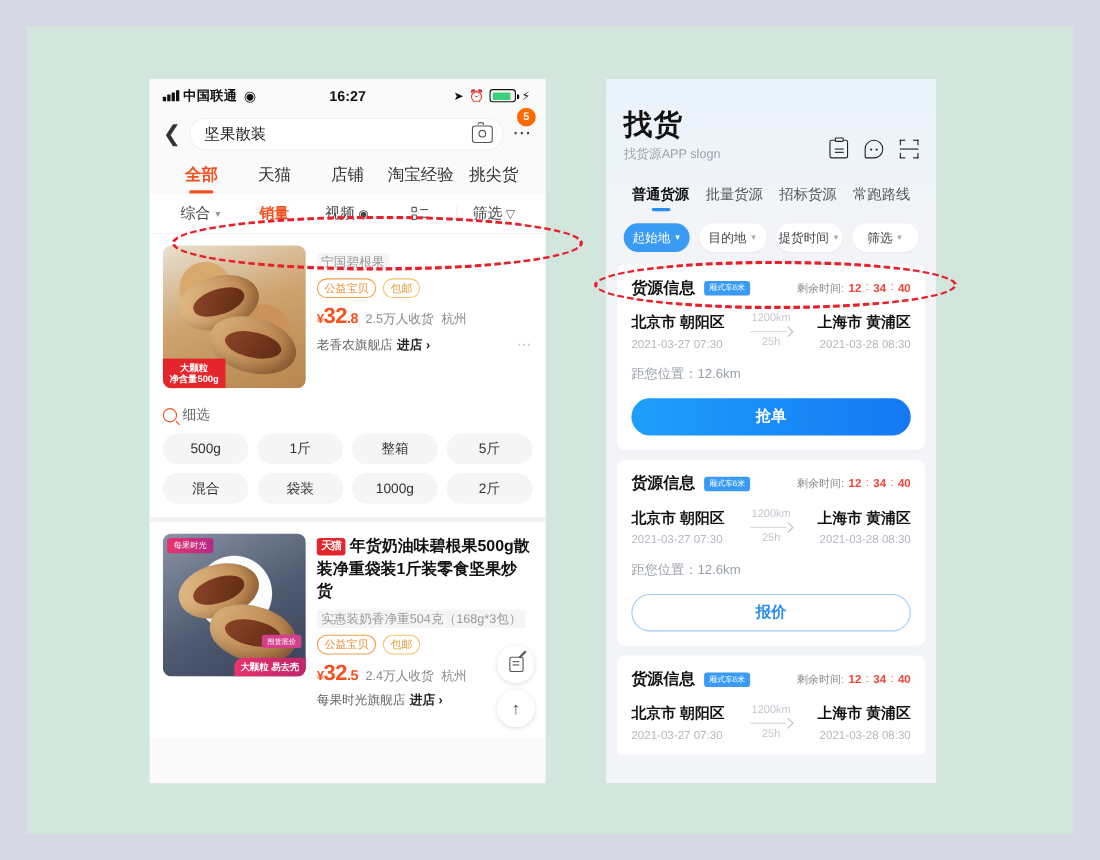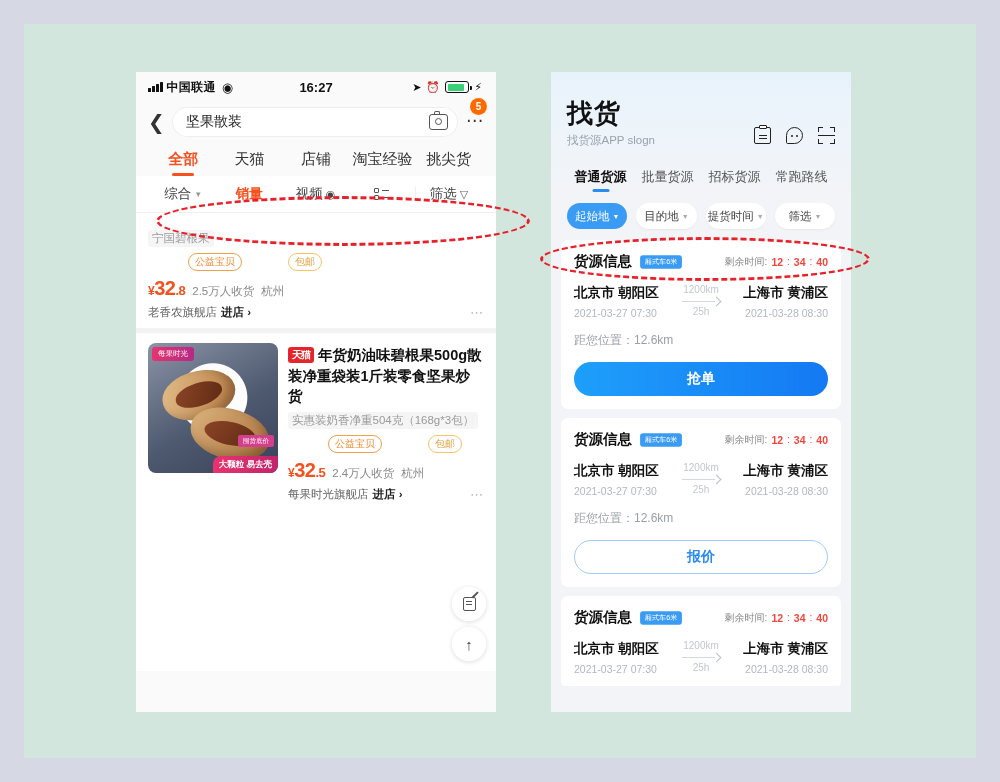--- a/index.html
+++ b/index.html
@@ -120,21 +120,21 @@
 
   .pinfo{flex:1;min-width:0;padding-top:2px;}
   .ptitle{font-size:14.5px;line-height:1.42;color:#111;font-weight:bold;}
   .tmall{
     display:inline-block;background:#e4262c;color:#fff;font-size:10px;
     font-weight:bold;padding:1px 4px;border-radius:3px;margin-right:4px;
     vertical-align:2px;letter-spacing:-1px;
   }
   .psub{font-size:11.5px;color:#9a9a9a;margin-top:5px;background:#f5f5f5;display:inline-block;padding:1px 4px;border-radius:3px;}
   .ptags{margin-top:6px;display:flex;gap:6px;}
-  .ptag{font-size:10px;border:1px solid #f0a04b;color:#f08a2e;border-radius:9px;padding:1px 6px;margin-left:40px;}
+  .ptag{font-size:10px;border:1px solid #f0a04b;color:#f08a2e;border-radius:9px;padding:1px 6px;}
   .ptag.b{border-color:#f5c46a;color:#e0a040;}
   .pprice{margin-top:6px;display:flex;align-items:baseline;gap:7px;}
   .yen{color:#f4511e;font-size:12px;font-weight:bold;}
   .amt{color:#f4511e;font-size:20px;font-weight:bold;letter-spacing:-.5px;}
   .amt small{font-size:13px;}
   .sold{font-size:11.5px;color:#888;}
   .city{font-size:11.5px;color:#888;}
   .pshop{margin-top:5px;font-size:11.5px;color:#666;display:flex;align-items:center;}
   .enter{color:#222;font-weight:bold;margin-left:4px;}
   .pshop .kebab{margin-left:auto;color:#bbb;letter-spacing:1px;font-size:13px;}
@@ -313,39 +313,60 @@
       <div class="divider"></div>
       <div class="sort-it">
         <span>筛选</span>
         <span class="funnel">▽</span>
       </div>
     </div>
 
     <div class="l-body">
 
       <div class="prod">
+        <div class="thumb p1">
+          <span class="nutA"></span>
+          <span class="nutB"></span>
+          <span class="tagImg">大颗粒<br>净含量500g</span>
+        </div>
         <div class="pinfo">
           <div class="psub">宁国碧根果</div>
           <div class="ptags">
             <span class="ptag">公益宝贝</span>
             <span class="ptag b">包邮</span>
           </div>
           <div class="pprice">
             <span class="amt"><span class="yen">¥</span><span>32</span><small>.8</small></span>
             <span class="sold">2.5万人收货</span>
             <span class="city">杭州</span>
           </div>
           <div class="pshop">
             <span>老香农旗舰店</span>
             <span class="enter">进店 ›</span>
             <span class="kebab">⋯</span>
           </div>
         </div>
       </div>
 
+      <div class="refine">
+        <div class="refine-hd">
+          <span class="mag"></span>
+          <span>细选</span>
+        </div>
+        <div class="chips">
+          <div class="chip">500g</div>
+          <div class="chip">1斤</div>
+          <div class="chip">整箱</div>
+          <div class="chip">5斤</div>
+          <div class="chip">混合</div>
+          <div class="chip">袋装</div>
+          <div class="chip">1000g</div>
+          <div class="chip">2斤</div>
+        </div>
+      </div>
       <div class="sep"></div>
 
       <div class="prod">
         <div class="thumb p2">
           <span class="nutA"></span>
           <span class="nutB"></span>
           <span class="tagTop">每果时光</span>
           <span class="tagMini">囤货底价</span>
           <span class="tagImg pink">大颗粒 易去壳</span>
         </div>

